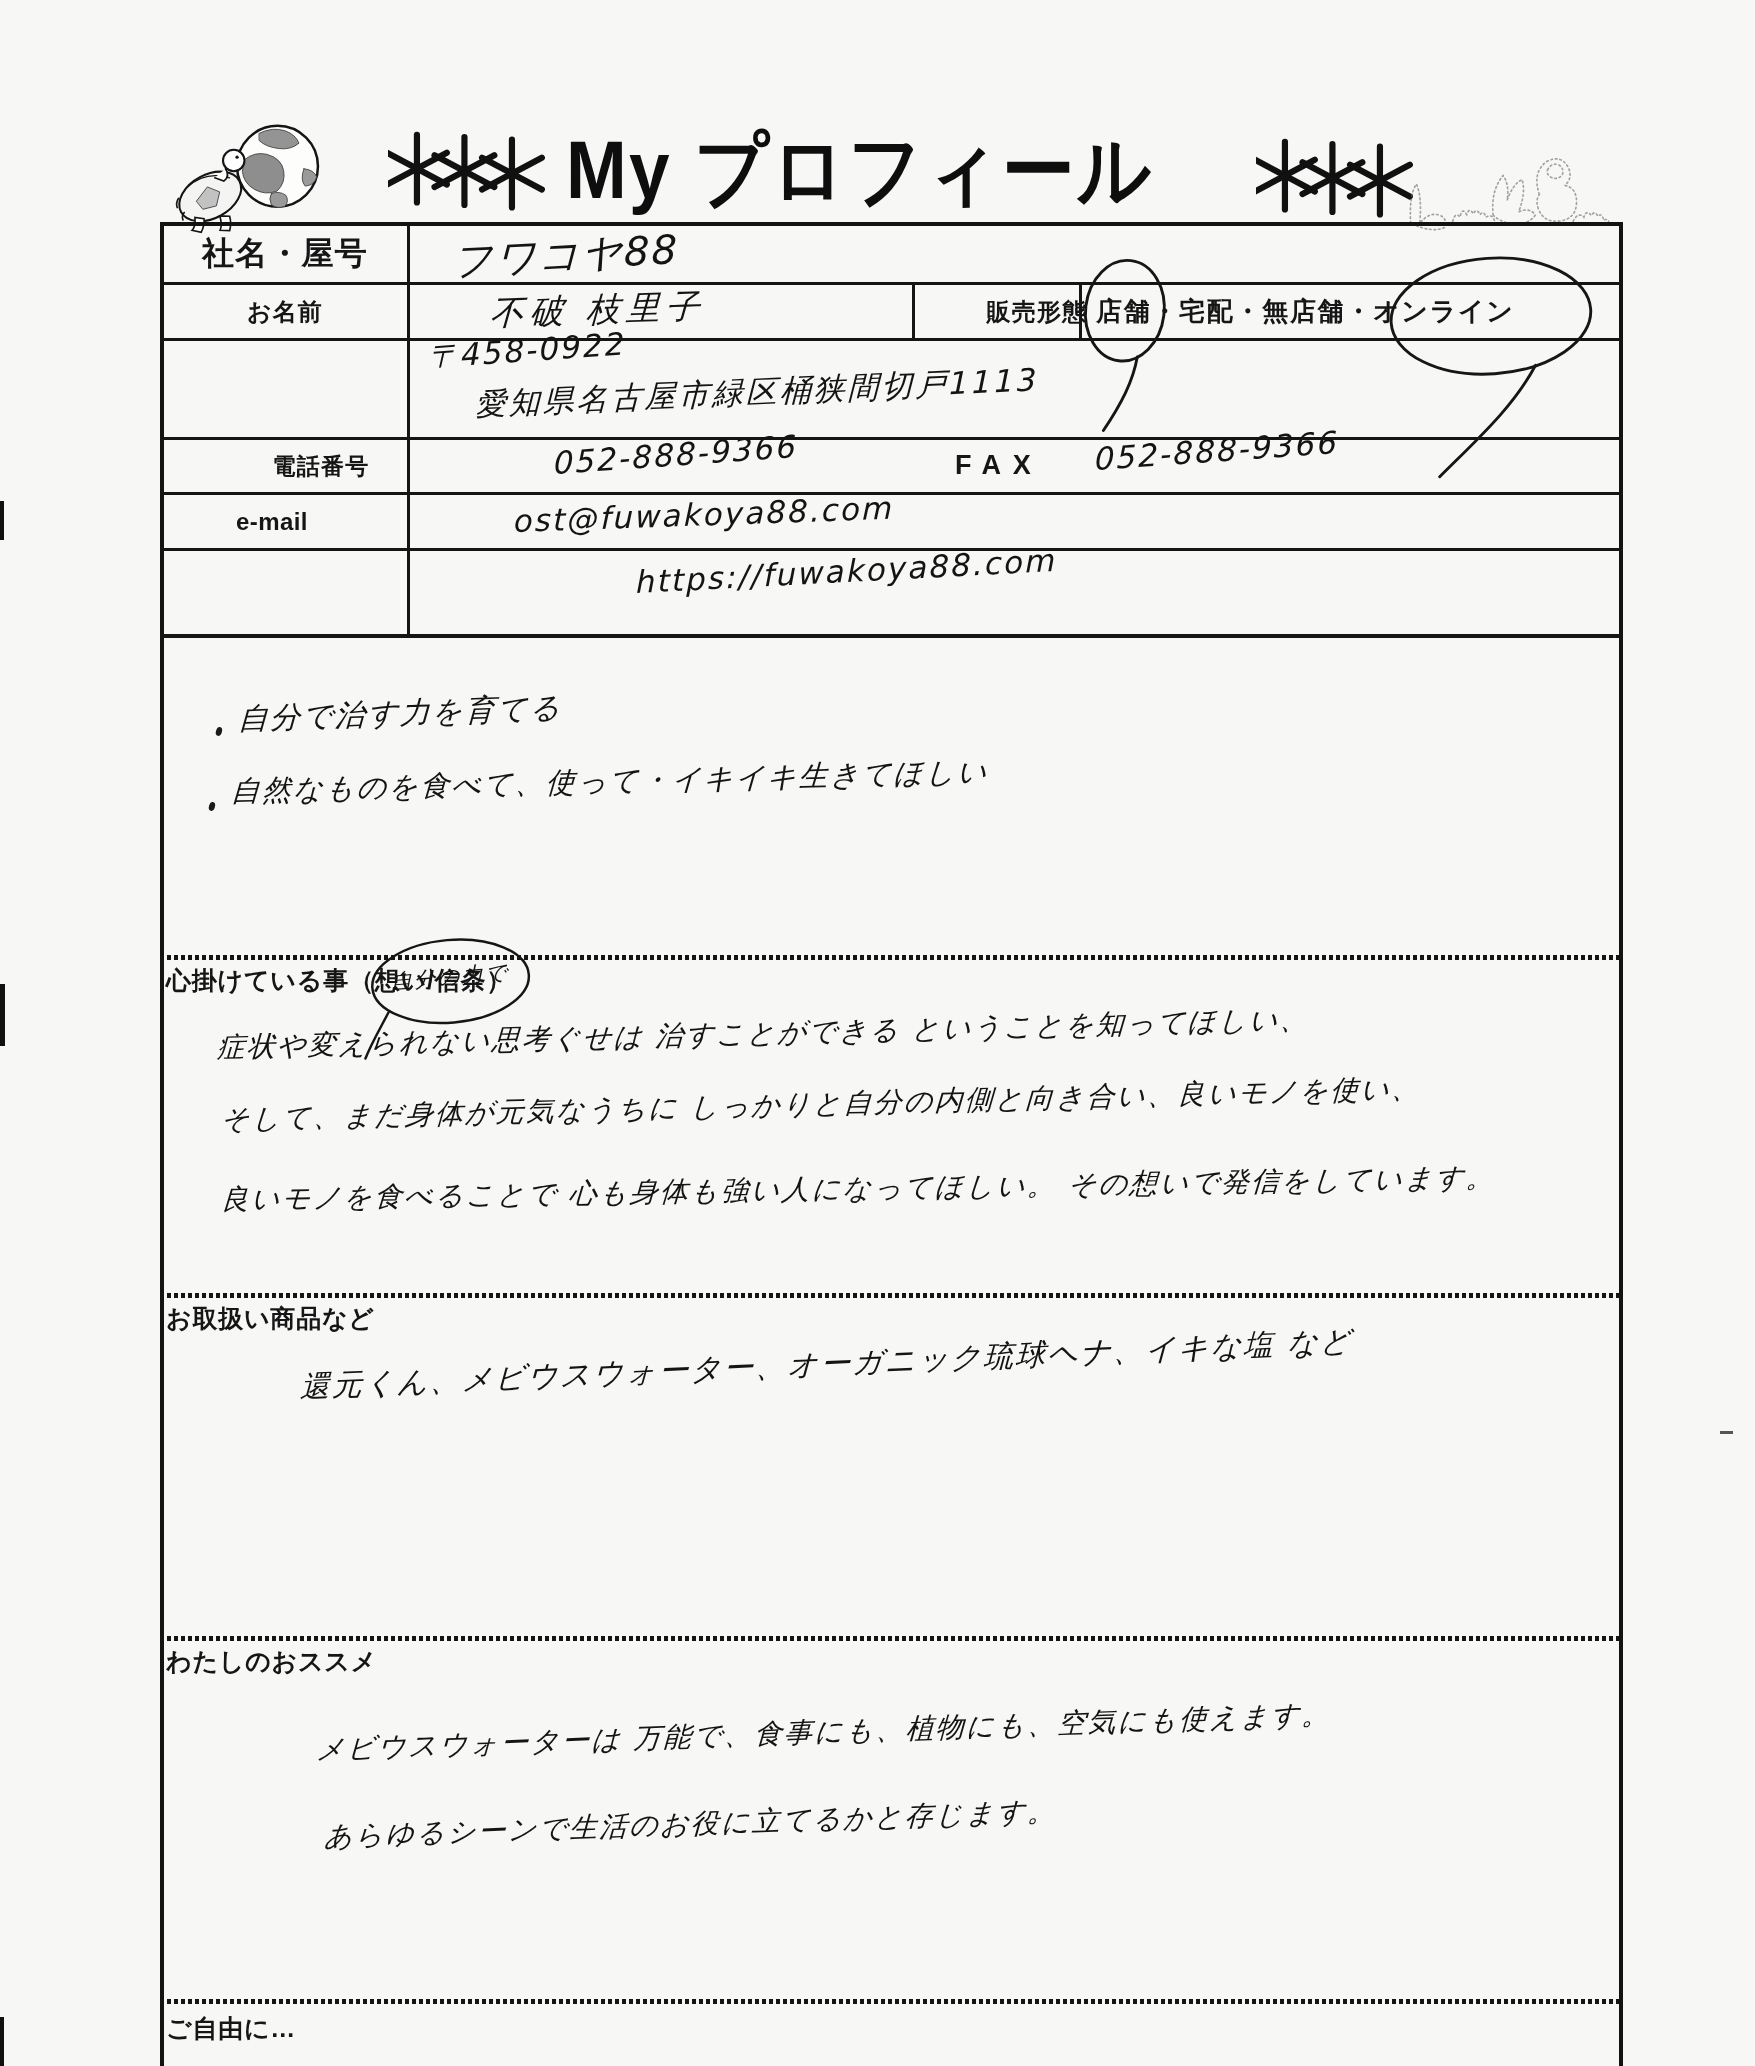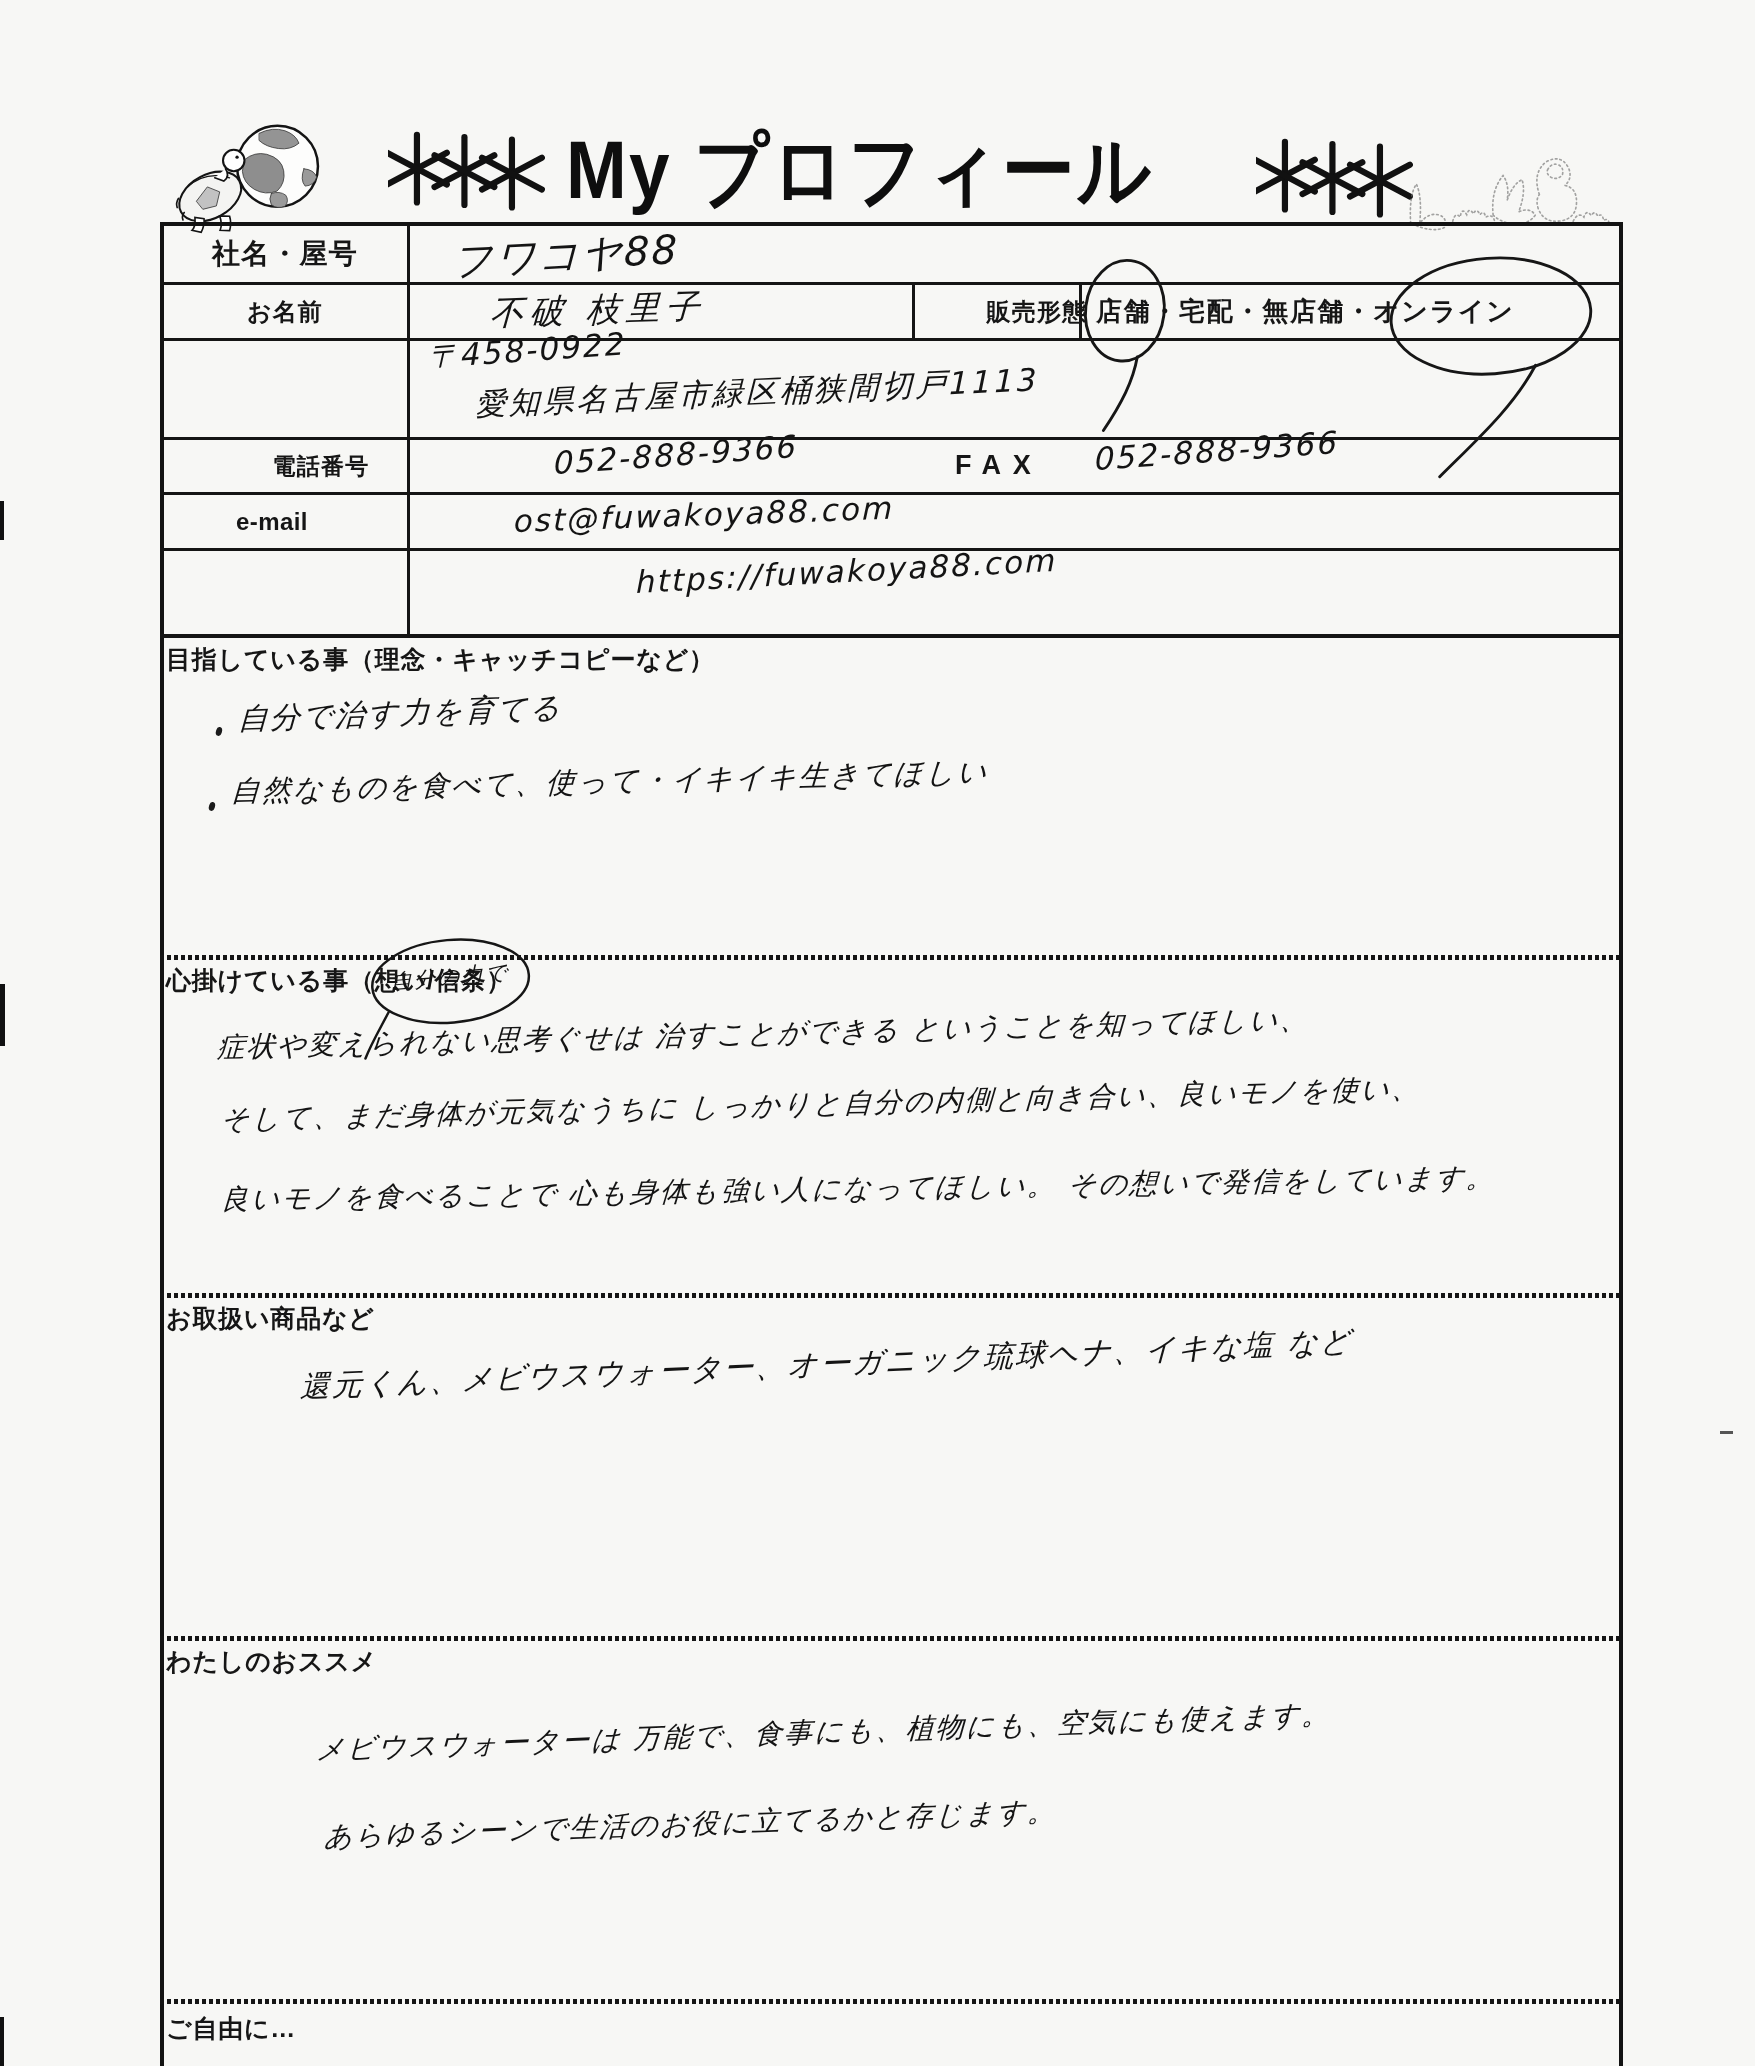--- a/index.html
+++ b/index.html
@@ -105,21 +105,21 @@
   <div class="dline" style="left:160px;top:955px;width:1463px;"></div>
   <div class="dline" style="left:160px;top:1293px;width:1463px;"></div>
   <div class="dline" style="left:160px;top:1636px;width:1463px;"></div>
   <div class="dline" style="left:160px;top:1999px;width:1463px;"></div>
 
   <div class="vline" style="left:407px;top:226px;height:408px;"></div>
   <div class="vline" style="left:912px;top:285px;height:53px;"></div>
   <div class="vline" style="left:1079px;top:285px;height:53px;"></div>
 
   <div class="abs cell" style="left:164px;top:226px;width:242px;height:56px;">
-      <span class="lab" style="font-size:28px;">社名・屋号</span>
+      <span class="lab" style="font-size:32px;">社名・屋号</span>
     </div>
   <div class="abs cell" style="left:164px;top:285px;width:242px;height:53px;">
       <span class="lab" style="font-size:24px;">お名前</span>
     </div>
   <div class="abs cell" style="left:164px;top:440px;width:284px;height:52px;padding-left:15px;">
       <span class="lab" style="font-size:23px;">電話番号</span>
     </div>
   <div class="abs cell" style="left:164px;top:495px;width:216px;height:54px;">
       <span class="lab" style="font-size:24px;letter-spacing:0.4px;">e-mail</span>
     </div>
@@ -136,21 +136,20 @@
   <div class="hw abs" style="left:452px;top:234px;font-size:40px;transform:rotate(-3deg) skewX(-4deg);">フワコヤ88</div>
   <div class="hw abs" style="left:490px;top:291px;font-size:34px;letter-spacing:5.8px;transform:rotate(-2deg) skewX(-4deg);">不破 枝里子</div>
   <div class="hw abs" style="left:428px;top:337px;font-size:31px;transform:rotate(-4deg) skewX(-3deg);">〒458-0922</div>
   <div class="hw abs" style="left:475px;top:384px;font-size:31px;letter-spacing:2.9px;transform:rotate(-2.5deg) skewX(-3deg);">愛知県名古屋市緑区桶狭間切戸1113</div>
   <div class="hw abs" style="left:554px;top:445px;font-size:31px;transform:rotate(-4deg) skewX(-5deg);">052-888-9366</div>
   <div class="lab abs" style="left:955px;top:450px;font-size:27px;letter-spacing:11.6px;">FAX</div>
   <div class="hw abs" style="left:1095px;top:441px;font-size:31px;transform:rotate(-4deg) skewX(-5deg);">052-888-9366</div>
   <div class="hw abs" style="left:514px;top:503px;font-size:31px;transform:rotate(-2deg) skewX(-3deg);">ost@fuwakoya88.com</div>
   <div class="hw abs" style="left:636px;top:564px;font-size:31px;transform:rotate(-3deg) skewX(-3deg);">https://fuwakoya88.com</div>
 
-  <div class="sec-h abs" style="left:166px;top:643px;">目指している事（理念・キャッチコピーなど）</div>
   <div class="dot" style="left:216px;top:727px;"></div>
   <div class="hw abs" style="left:238px;top:699px;font-size:30px;transform:rotate(-2deg) skewX(-4deg);">自分で治す力を育てる</div>
   <div class="dot" style="left:209px;top:802px;"></div>
   <div class="hw abs" style="left:231px;top:772px;font-size:29px;transform:rotate(-1.5deg) skewX(-4deg);">自然なものを食べて、使って・イキイキ生きてほしい</div>
 
   <div class="sec-h abs" style="left:166px;top:964px;">心掛けている事（想い/信条）</div>
   <div class="hw abs cell" style="left:384px;top:960px;width:132px;height:45px;font-size:21.5px;transform:rotate(-5deg) skewX(-3deg);">
       <span>自分の力で</span>
     </div>
   <div class="hw abs" style="left:217px;top:1029px;font-size:28px;transform:rotate(-1.5deg) skewX(-4deg);">症状や変えられない思考ぐせは 治すことができる ということを知ってほしい、</div>

